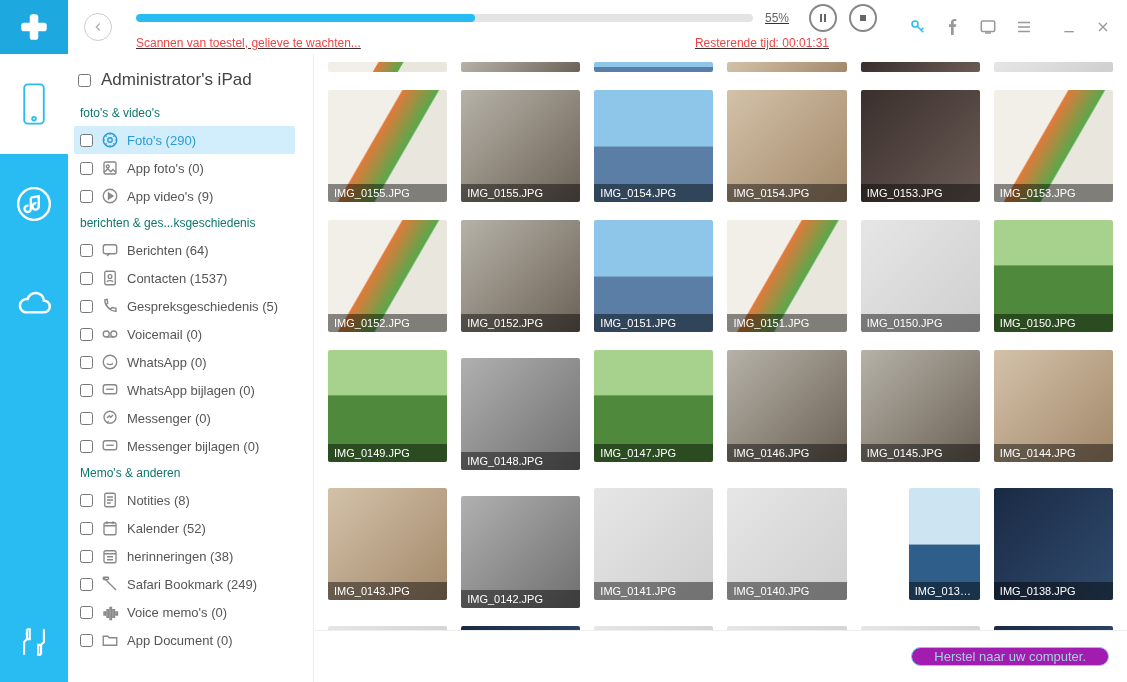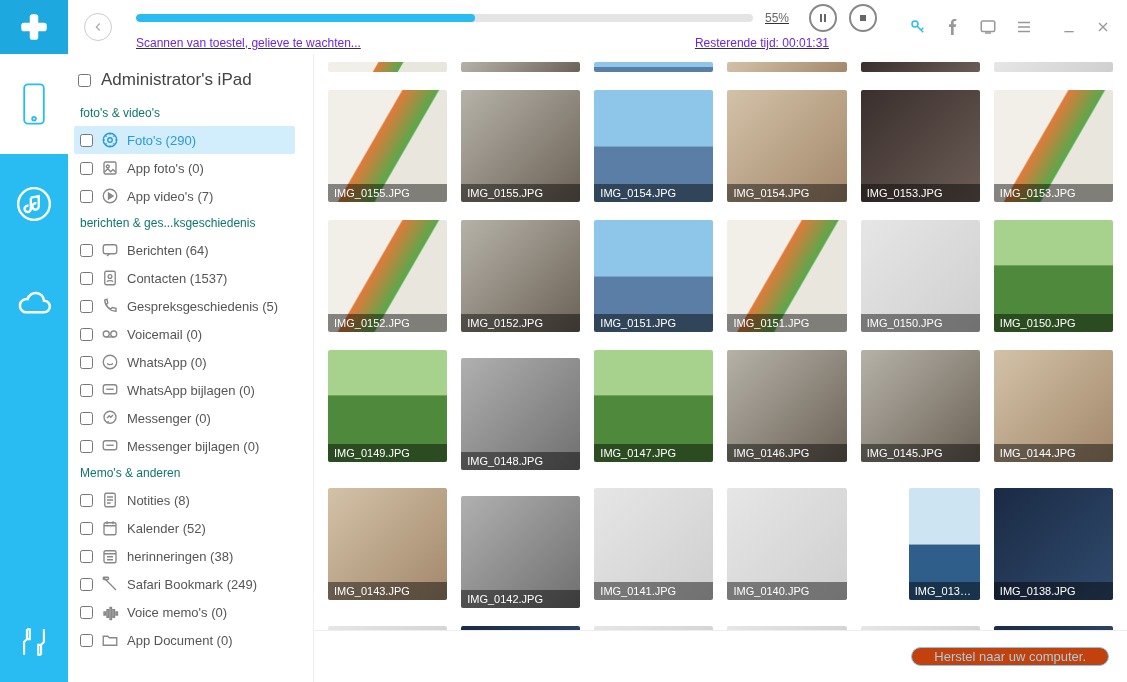--- a/index.html
+++ b/index.html
@@ -20,21 +20,21 @@
 .main { flex: 1; display: flex; flex-direction: column; height: 100%; }
 
 
 .topbar { height: 54px; display: flex; align-items: center; padding: 0 16px; gap: 8px; }
 .back-btn { width: 28px; height: 28px; border-radius: 50%; border: 1.5px solid #ccc; display: flex; align-items: center; justify-content: center; color: #aaa; cursor: pointer; }
 .progress-wrap { flex: 1; margin-left: 16px; margin-right: 8px; text-decoration: underline; }
 .progress-row { display: flex; align-items: center; gap: 12px; }
 .progress-track { flex: 1; height: 8px; background: #e4e4e4; border-radius: 4px; overflow: hidden; position: relative; }
 .progress-fill { height: 100%; background: #29bcf2; border-radius: 4px; }
 .progress-pct { color: #666; font-size: 12px; min-width: 32px; }
-.progress-sub { display: flex; justify-content: space-between; color: #6d28d9; font-size: 12px; margin-top: 4px; padding-right: 48px; }
+.progress-sub { display: flex; justify-content: space-between; color: #ef4444; font-size: 12px; margin-top: 4px; padding-right: 48px; }
 .ctrl-btn { width: 28px; height: 28px; border-radius: 50%; border: 2px solid #888; display: flex; align-items: center; justify-content: center; color: #666; cursor: pointer; }
 .topbar-right { display: flex; align-items: center; gap: 18px; margin-left: 16px; }
 .topbar-right .ticon { color: #999; cursor: pointer; display: flex; align-items: center; justify-content: center; }
 .topbar-right .ticon.key { color: #29bcf2; }
 
 
 .content { flex: 1; display: flex; min-height: 0; }
 
 
 .sidebar { width: 246px; background: #fff; overflow-y: auto; padding: 10px 18px 10px 6px; border-right: 1px solid #eee; }
@@ -63,21 +63,21 @@
 .ph4 { background: linear-gradient(135deg,#d3c2a8,#a3886b); }
 .ph5 { background: linear-gradient(135deg,#3a2f2d,#6b5c55); }
 .ph6 { background: linear-gradient(135deg,#e6e6e6,#cfcfcf); }
 .ph7 { background: linear-gradient(180deg,#a7d28e 40%,#4f8a3c 41%); }
 .ph8 { background: linear-gradient(135deg,#b0b0b0,#6f6f6f); margin-top: 8px; }
 .ph9 { background: linear-gradient(135deg,#1a2a44,#304b6e); }
 .ph10 { background: linear-gradient(180deg,#cde4f2 50%,#2f5e8a 51%); margin-left: 48px; }
 
 
 .footer { height: 52px; border-top: 1px solid #eee; display: flex; align-items: center; justify-content: flex-end; padding: 0 18px; }
-.restore-btn { border: 1px solid #7fc9ec; color: #a7cde0; background: #c2410c; padding: 1px 22px; border-radius: 18px; cursor: pointer; font-size: 13px; }
+.restore-btn { border: 1px solid #7fc9ec; color: #a7cde0; background: #a21caf; padding: 1px 22px; border-radius: 18px; cursor: pointer; font-size: 13px; }
 
 
 .sidebar::-webkit-scrollbar, .grid::-webkit-scrollbar { width: 8px; }
 .sidebar::-webkit-scrollbar-thumb, .grid::-webkit-scrollbar-thumb { background: #ddd; border-radius: 4px; }
 </style>
 </head>
 <body>
 
 <div class="app">
 
@@ -212,21 +212,21 @@
               <span class="ti-label">App foto's (0)</span>
             </div>
             <div class="tree-item">
               <input type="checkbox" style="">
               <span class="ti-icon">
                 <svg width="18" height="18" viewBox="0 0 24 24" fill="none" stroke="currentColor" stroke-width="1.8">
                   <circle cx="12" cy="12" r="9"></circle>
                   <path d="M10 8l6 4-6 4z" fill="currentColor"></path>
                 </svg>
               </span>
-              <span class="ti-label">App video's (7)</span>
+              <span class="ti-label">App video's (9)</span>
             </div>
             <div class="section-label">berichten &amp; ges...ksgeschiedenis</div>
             <div class="tree-item">
               <input type="checkbox" style="">
               <span class="ti-icon">
                 <svg width="18" height="18" viewBox="0 0 24 24" fill="none" stroke="currentColor" stroke-width="1.8">
                   <rect x="3" y="5" width="18" height="12" rx="3"></rect>
                   <path d="M8 20l3-3"></path>
                 </svg>
               </span>

